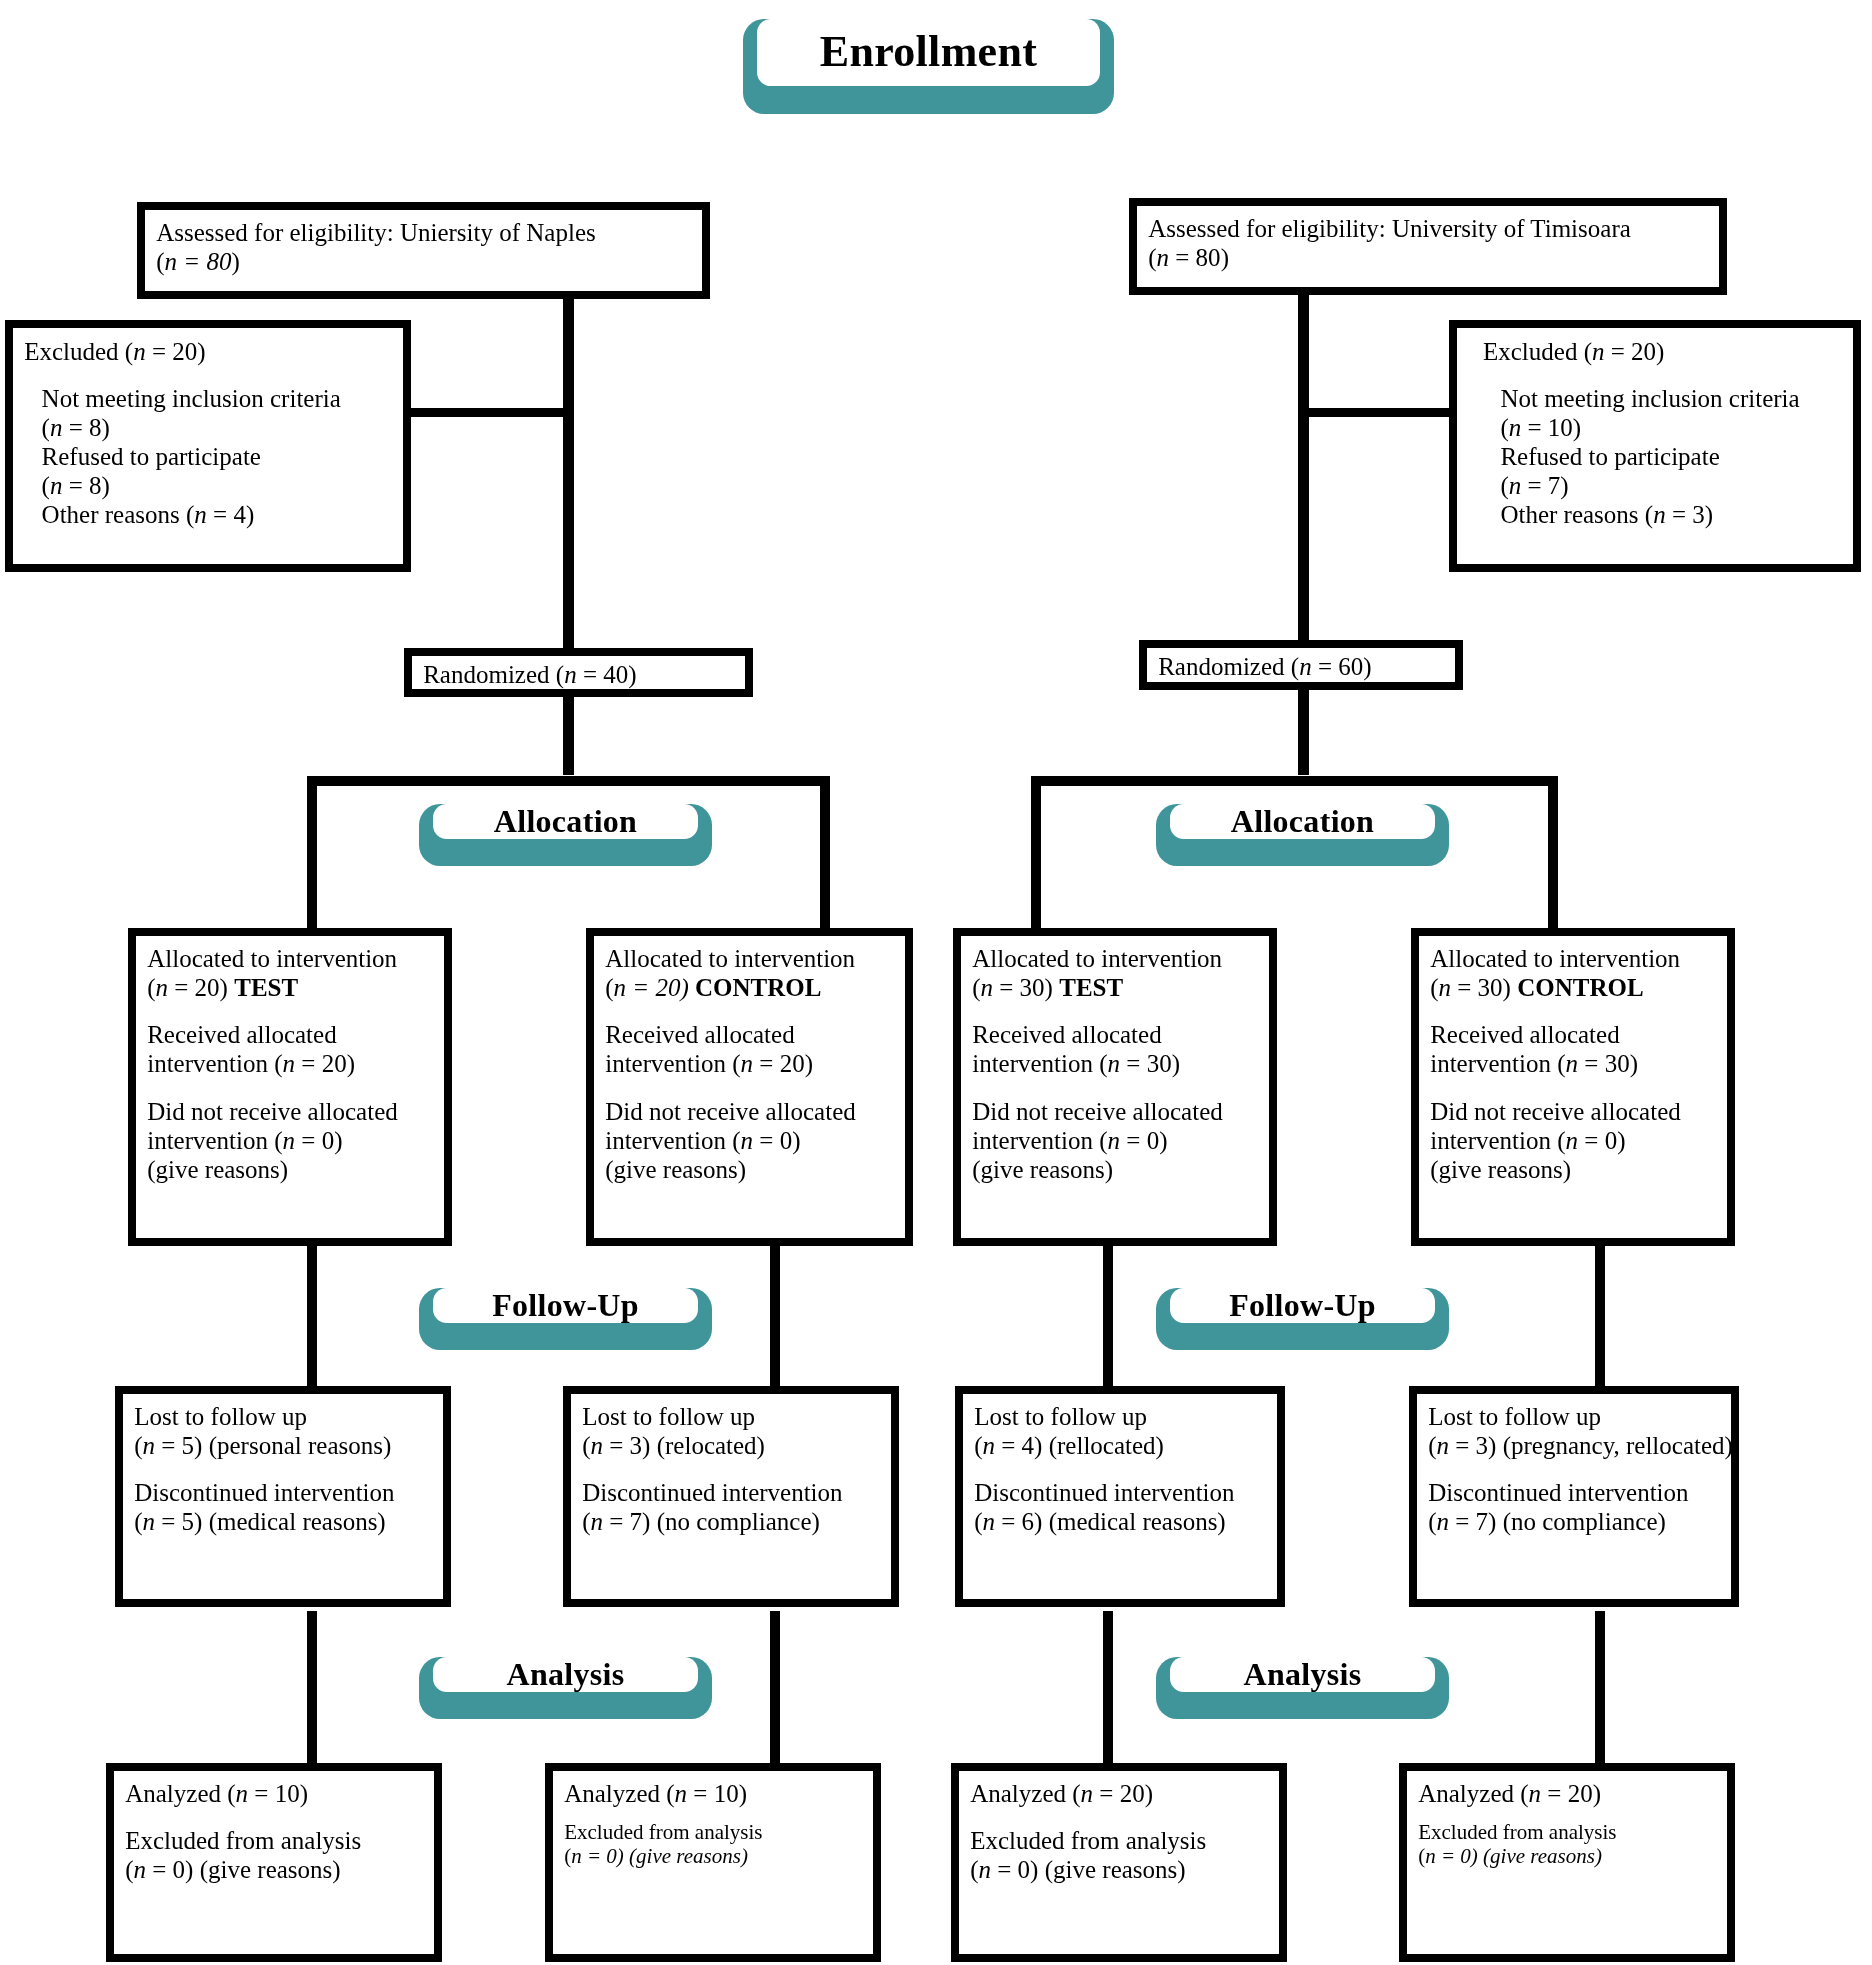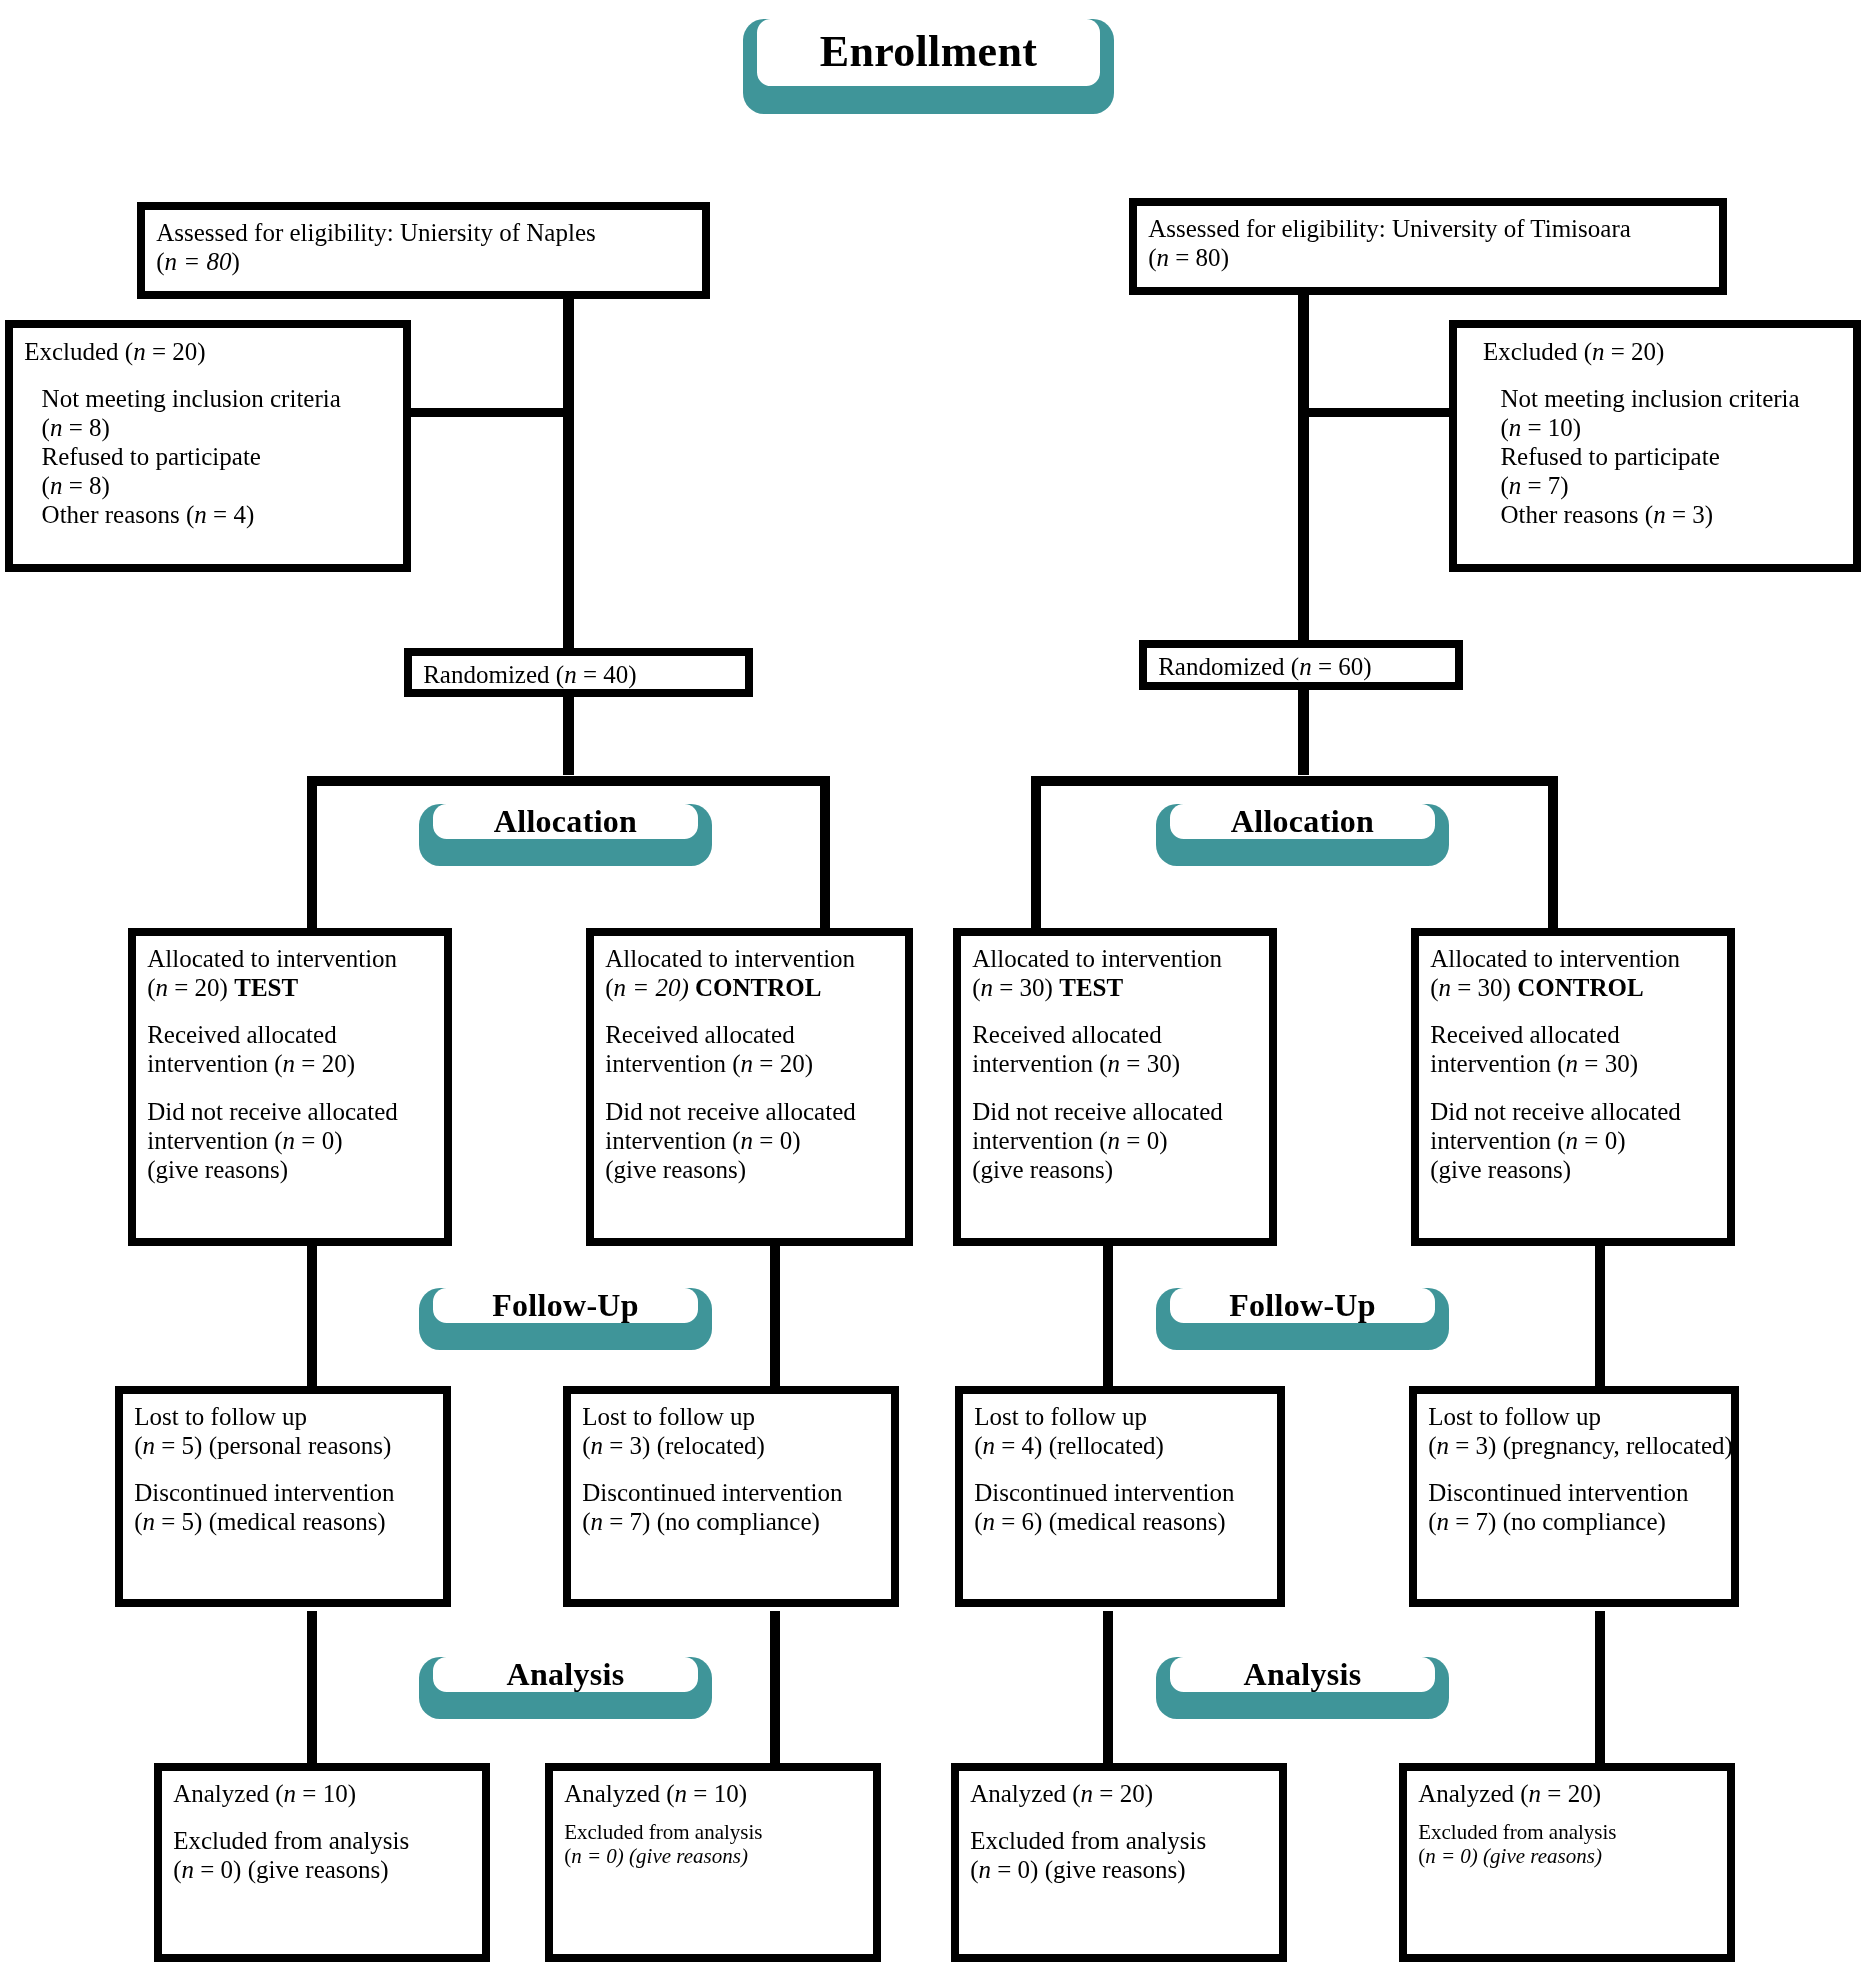--- a/index.html
+++ b/index.html
@@ -269,21 +269,21 @@
     <div class="inner">
         <span style="font-size:32px;">Analysis</span>
       </div>
   </div>
   <div class="badge" style="left:1156px;top:1657px;width:293px;height:62px;">
     <div class="inner">
         <span style="font-size:32px;">Analysis</span>
       </div>
   </div>
 
-  <div class="box" style="left:106px;top:1763px;width:336px;height:199px;margin-left:48px;">
+  <div class="box" style="left:106px;top:1763px;width:336px;height:199px;">
     <div class="txt" style="top:7.5px;">
       <span><span>Analyzed (</span><span class="ital">n</span><span> = 10)</span></span>
       <span class="sp"></span>
       <span>Excluded from analysis</span><br>
       <span> (<span class="ital">n</span><span> = 0) (give reasons)</span></span>
     </div>
   </div>
 
   <div class="box" style="left:545px;top:1763px;width:336px;height:199px;">
     <div class="txt" style="top:7.5px;">

